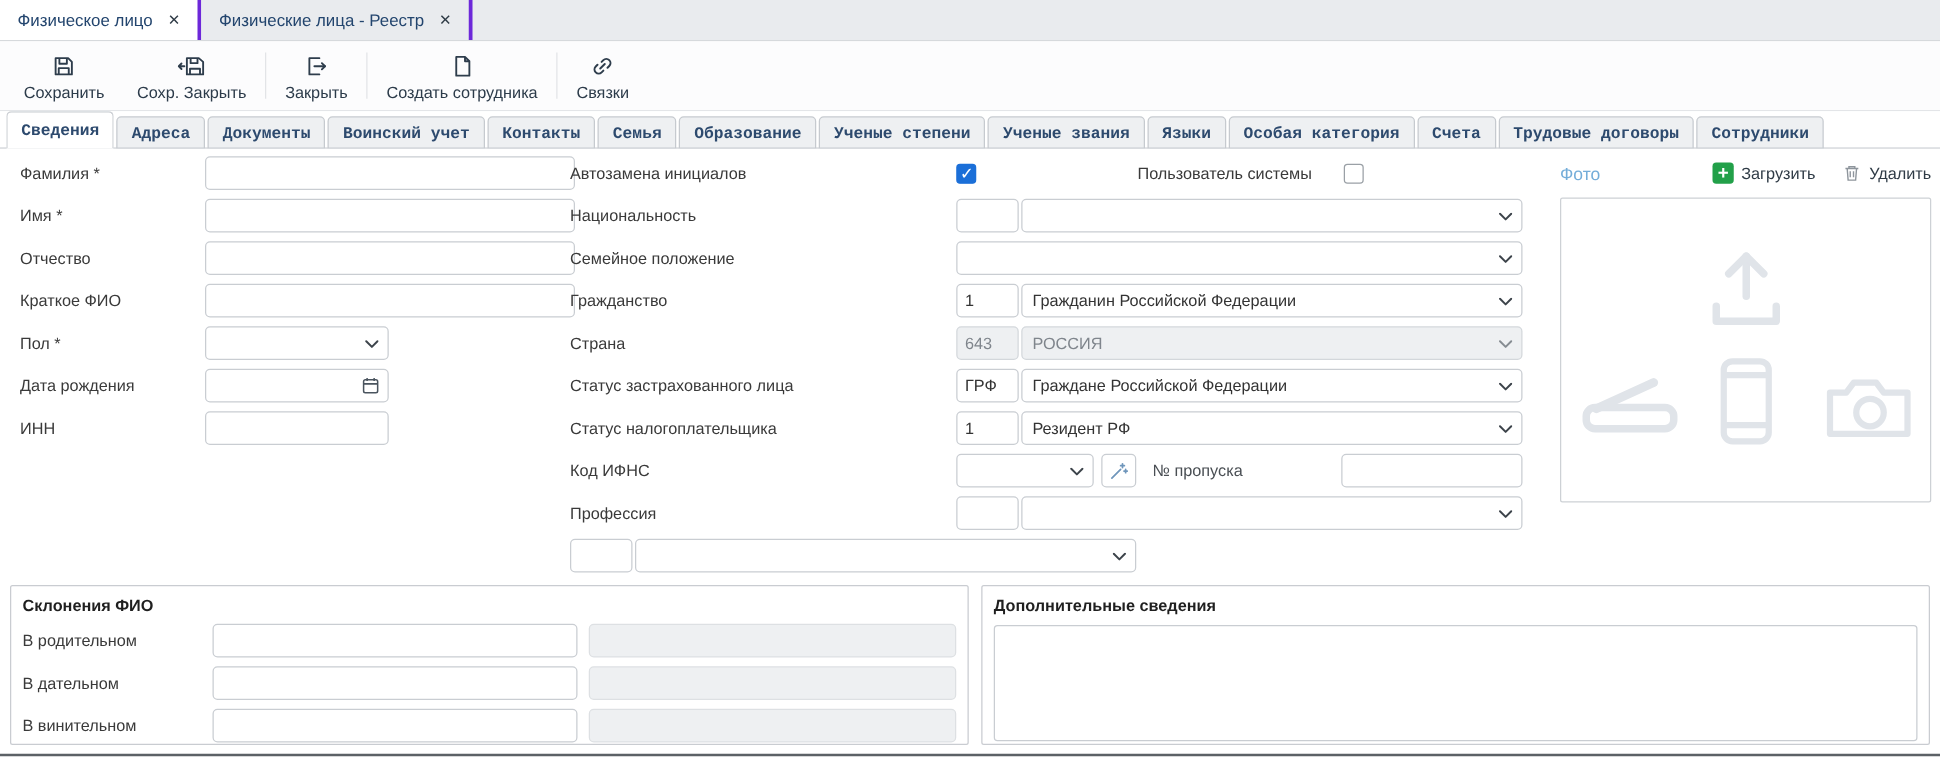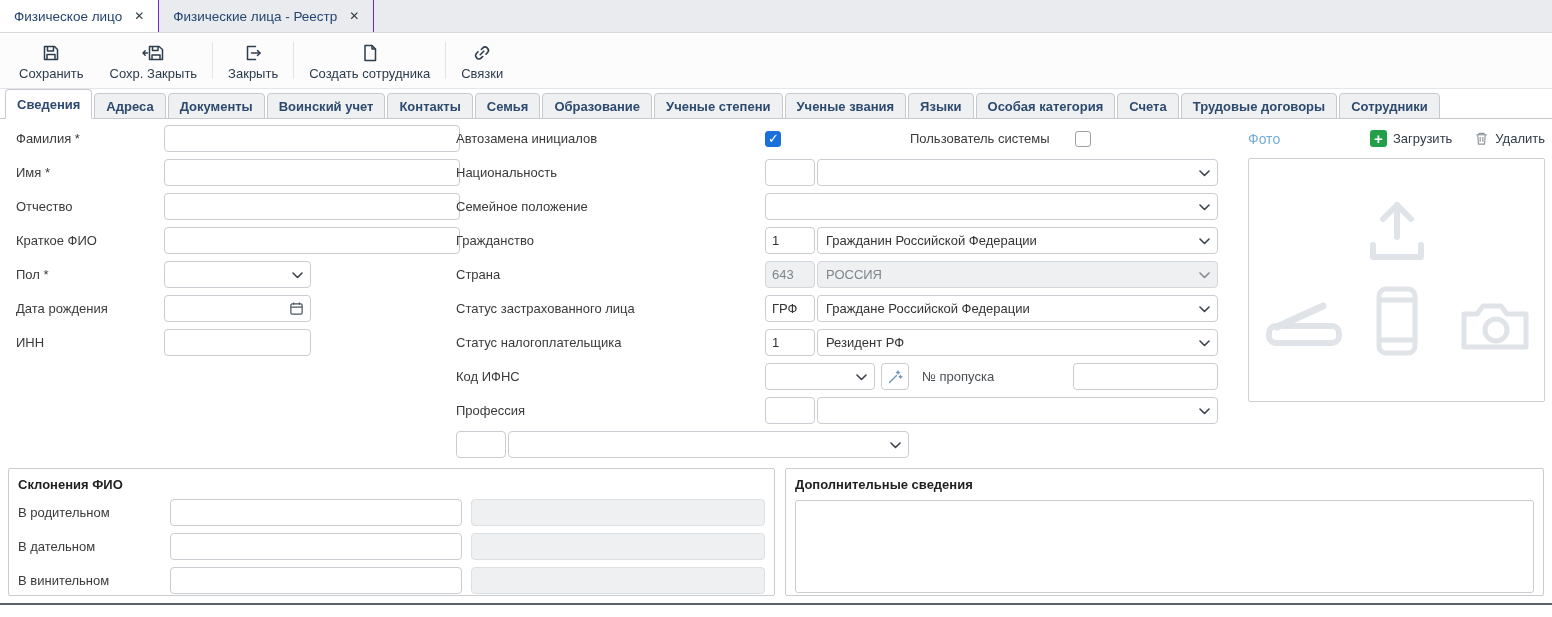--- a/index.html
+++ b/index.html
@@ -2,34 +2,34 @@
 <html><head>
 <meta charset="utf-8">
 <style>
   * { margin:0; padding:0; box-sizing:border-box; }
   html,body { width:1552px; height:617px; }
   body { font-family:"Liberation Sans","DejaVu Sans",sans-serif; font-size:13px; color:#333; background:#fff; overflow:hidden; }
   input, textarea { font-family:inherit; font-size:13px; color:#333; outline:none; }
 
   
   .window-tabs { display:flex; height:33px; background:#e9ebee; border-bottom:1px solid #d6d9dc; align-items:stretch; }
-  .wtab { display:flex; align-items:center; gap:12px; padding:0 14px; color:#23456e; font-size:13.5px; border-right:1px solid #6d28d9; cursor:pointer; background:#e9ebee; white-space:nowrap; }
+  .wtab { display:flex; align-items:center; gap:12px; padding:0 14px; color:#23456e; font-size:13.5px; border-right:3px solid #6d28d9; cursor:pointer; background:#e9ebee; white-space:nowrap; }
   .wtab.active { background:#fff; }
   .wtab-x { color:#2f3b46; font-weight:bold; font-size:12px; line-height:1; }
   .wtab-x::before { content:"✕"; }
 
   
   .toolbar { display:flex; align-items:stretch; height:56px; background:#fcfcfd; border-bottom:1px solid #e3e5e8; padding:0 6px; }
   .tbtn { display:flex; flex-direction:column; align-items:center; justify-content:center; gap:3px; padding:4px 13px 2px; color:#2c3b4a; cursor:pointer; white-space:nowrap; }
   .tbtn .ticn { height:20px; display:flex; align-items:center; }
   .tsep { width:1px; background:#e2e4e7; margin:9px 2px; }
 
   
   .tabs { display:flex; align-items:flex-end; height:30px; background:#fff; border-bottom:1px solid #c6cacf; padding:0 5px; }
-  .tab { height:26px; display:flex; align-items:center; padding:0 11px; margin-right:2px; margin-bottom:-1px; border:1px solid #c6cacf; border-radius:4px 4px 0 0; background:#eef0f2; font-weight:700; color:#2d4a6e; white-space:nowrap; cursor:pointer; }
+  .tab { height:26px; display:flex; align-items:center; padding:0 11px; margin-right:2px; margin-bottom:-1px; border:1px solid #c6cacf; border-radius:4px 4px 0 0; background:#eef0f2; font-weight:700; color:#2d4a6e; white-space:nowrap; cursor:pointer;font-family:Liberation Mono, monospace; }
   .tab.active { height:30px; background:#fff; border-bottom-color:#fff; }
 
   
   .form-area { position:relative; height:349px; background:#fff; }
   .col { position:absolute; top:6px; }
   .col-left { left:16px; width:444px; }
   .col-mid  { left:456px; width:762px; }
   .col-photo{ left:1248px; width:297px; }
 
   .row { display:flex; align-items:center; height:27px; margin-bottom:7px; }

